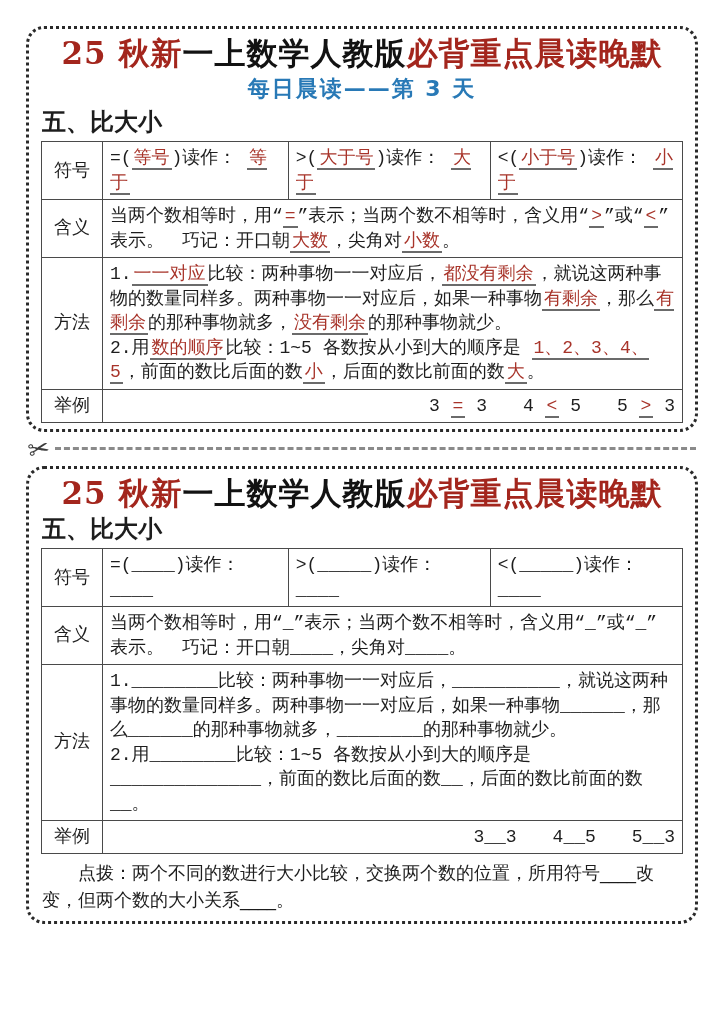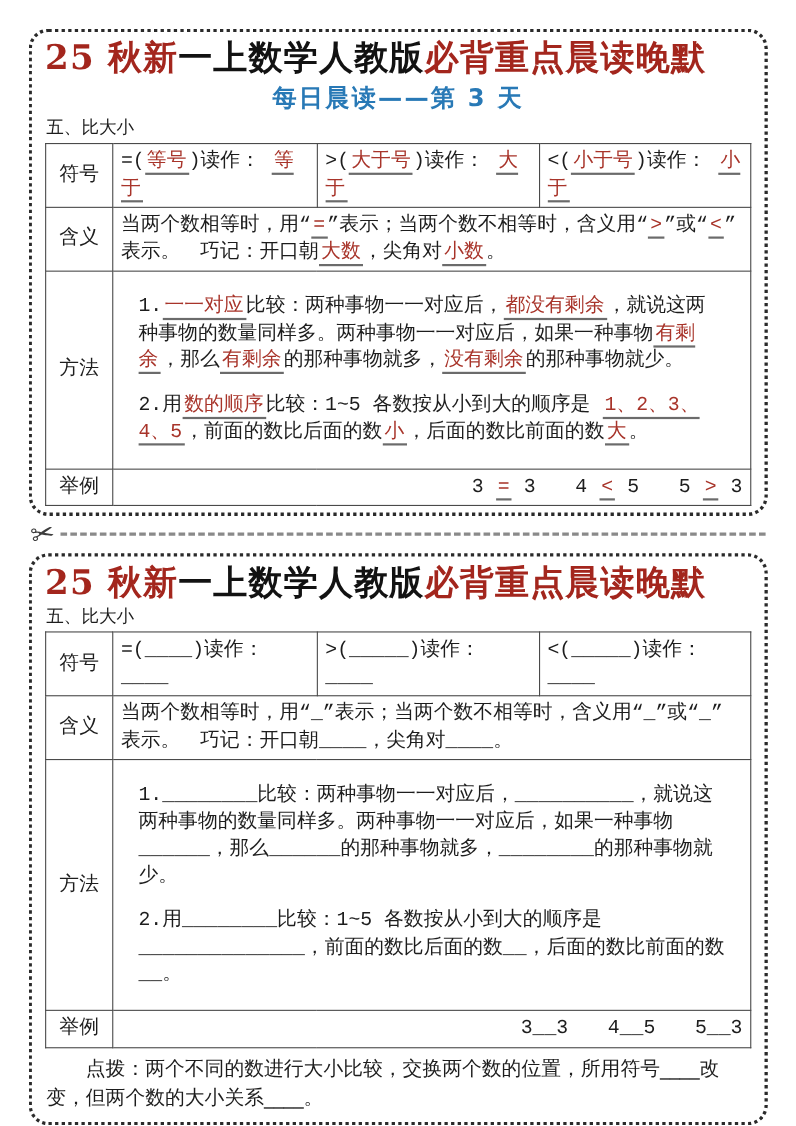--- a/index.html
+++ b/index.html
@@ -13,46 +13,46 @@
   body{
     width:724px;height:1024px;overflow:hidden;
     font-family:"DejaVu Sans",sans-serif;color:var(--ink);
   }
   .page{box-sizing:border-box;width:724px;height:1024px;padding:26px 26px 0;display:flex;flex-direction:column;}
   .card{
     border:3px dotted #2a2a2a;border-radius:18px;
     padding:2px 12px 6px;background:#fff;
   }
   .title{
-    margin:2px 0 0;text-align:left;
+    margin:2px 0 0;text-align:center;
     font-family:"DejaVu Serif",serif;
     font-size:31px;font-weight:bold;letter-spacing:1px;line-height:1.3;
     white-space:nowrap;
   }
   .title .red{color:var(--title-red);}
   .title .blk{color:#121212;}
   .subtitle{
     margin:1px 0 2px;text-align:center;
     font-size:22px;font-weight:bold;color:var(--blue);letter-spacing:2px;
   }
-  .heading{font-size:16px;font-weight:normal;margin:0 0 3px 1px;}
+  .heading{font-size:24px;font-weight:bold;margin:0 0 3px 1px;}
   table{width:100%;border-collapse:collapse;table-layout:fixed;font-family:Liberation Mono, monospace;}
   col.c-lab{width:9.5%;}
   col.c-1{width:29%;}
   col.c-2{width:31.5%;}
   col.c-3{width:30%;}
   th,td{
     border:1.6px solid var(--line);
     font-size:18px;font-weight:normal;line-height:1.36;
     padding:4px 7px;vertical-align:middle;text-align:left;
     overflow:hidden;
   }
   th{text-align:center;padding:4px 2px;}
   td.center{text-align:right;}
-  td p{margin:16px;}
+  td p{margin:0;}
   .tip{font-size:18px;line-height:1.5;margin:5px 1px 2px;}
   .seg-ru{color:var(--red);border-bottom:2px solid #6b6b6b;padding:0 2px;}
   .cutline{display:flex;align-items:center;height:32px;margin:1px 2px;}
   .scissors{font-size:26px;color:#3c3c3c;transform:rotate(-12deg);line-height:1;margin-right:5px;}
   .dashline{flex:1;border-top:3px dashed #8a8a8a;height:0;}
   .footer{
     text-align:center;font-size:16px;font-weight:bold;
     letter-spacing:2px;padding:7px 0 0;
   }
 </style>

